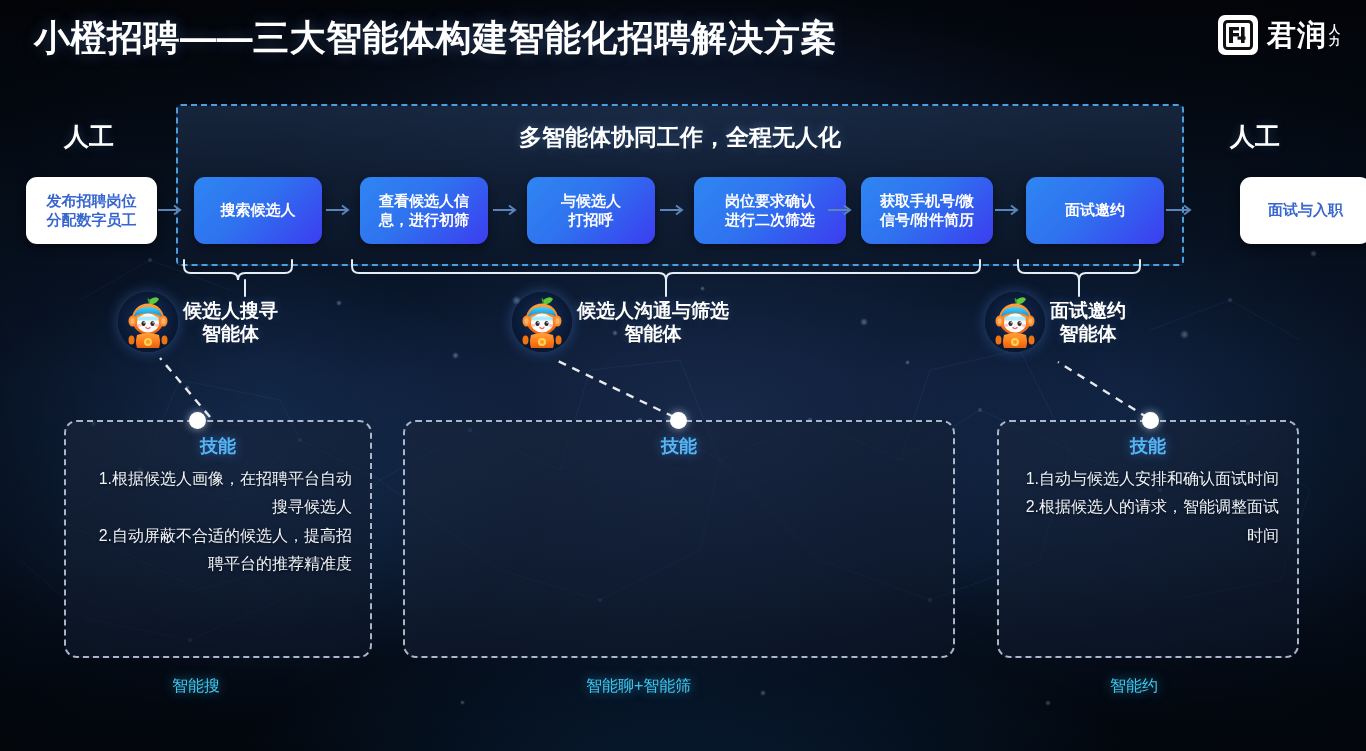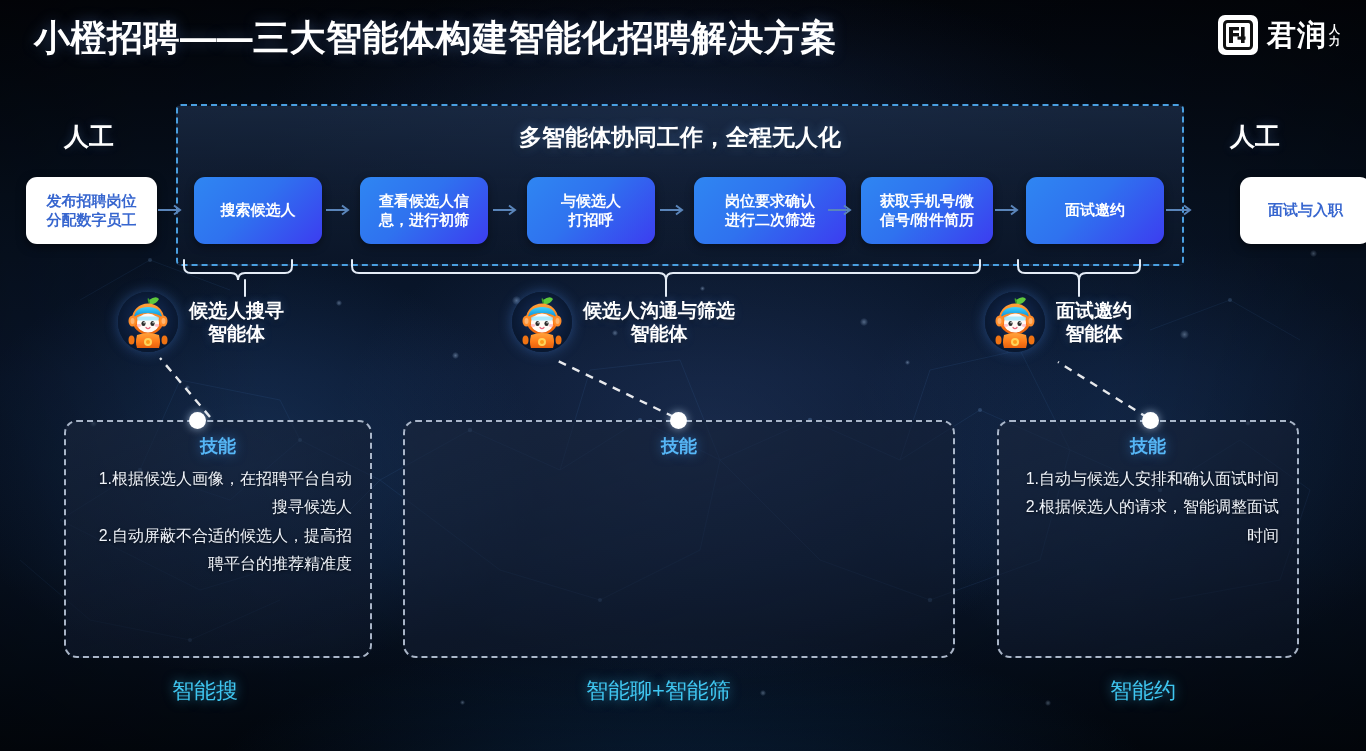--- a/index.html
+++ b/index.html
@@ -98,21 +98,21 @@
     color: #ffffff; font-size: 15px; font-weight: bold; line-height: 1.25;
     text-align: center; white-space: pre-line;
   }
 
   .arrow { position: absolute; top: 203px; width: 30px; height: 14px; }
 
   
   #braces { position: absolute; left: 0; top: 258px; width: 1366px; height: 46px; pointer-events:none; }
 
   
-  .agent { position: absolute; display: flex; align-items: center; gap: 11px; }
+  .agent { position: absolute; display: flex; align-items: center; gap: 5px; }
   #agent-1 { left: 118px; top: 292px; }
   #agent-2 { left: 512px; top: 292px; }
   #agent-3 { left: 985px; top: 292px; }
   .agent-name {
     font-size: 19px; font-weight: bold; color: #ffffff; line-height: 1.22;
     text-align: center; white-space: pre-line;
     text-shadow: 0 0 9px rgba(110,165,255,0.35), 0 2px 4px rgba(0,0,0,0.7);
   }
   .avatar {
     width: 60px; height: 60px; border-radius: 50%; flex: 0 0 60px;
@@ -149,21 +149,21 @@
     position: absolute; width: 17px; height: 17px; border-radius: 50%;
     background: #ffffff; top: -10px;
     box-shadow: 0 0 8px rgba(200,225,255,0.7);
   }
   #dot-1 { left: 123px; }
   #dot-2 { left: 265px; }
   #dot-3 { left: 143px; }
 
   
   .bottom-label {
-    position: absolute; top: 676px; font-size: 22px; color: #3fc6f0;
+    position: absolute; top: 676px; font-size: 16px; color: #3fc6f0;
     text-shadow: 0 0 12px rgba(60,190,240,0.6);
     white-space: nowrap;
   }
   #bl-1 { left: 172px; }
   #bl-2 { left: 586px; }
   #bl-3 { left: 1110px; }
 </style>
 </head>
 <body>
 

